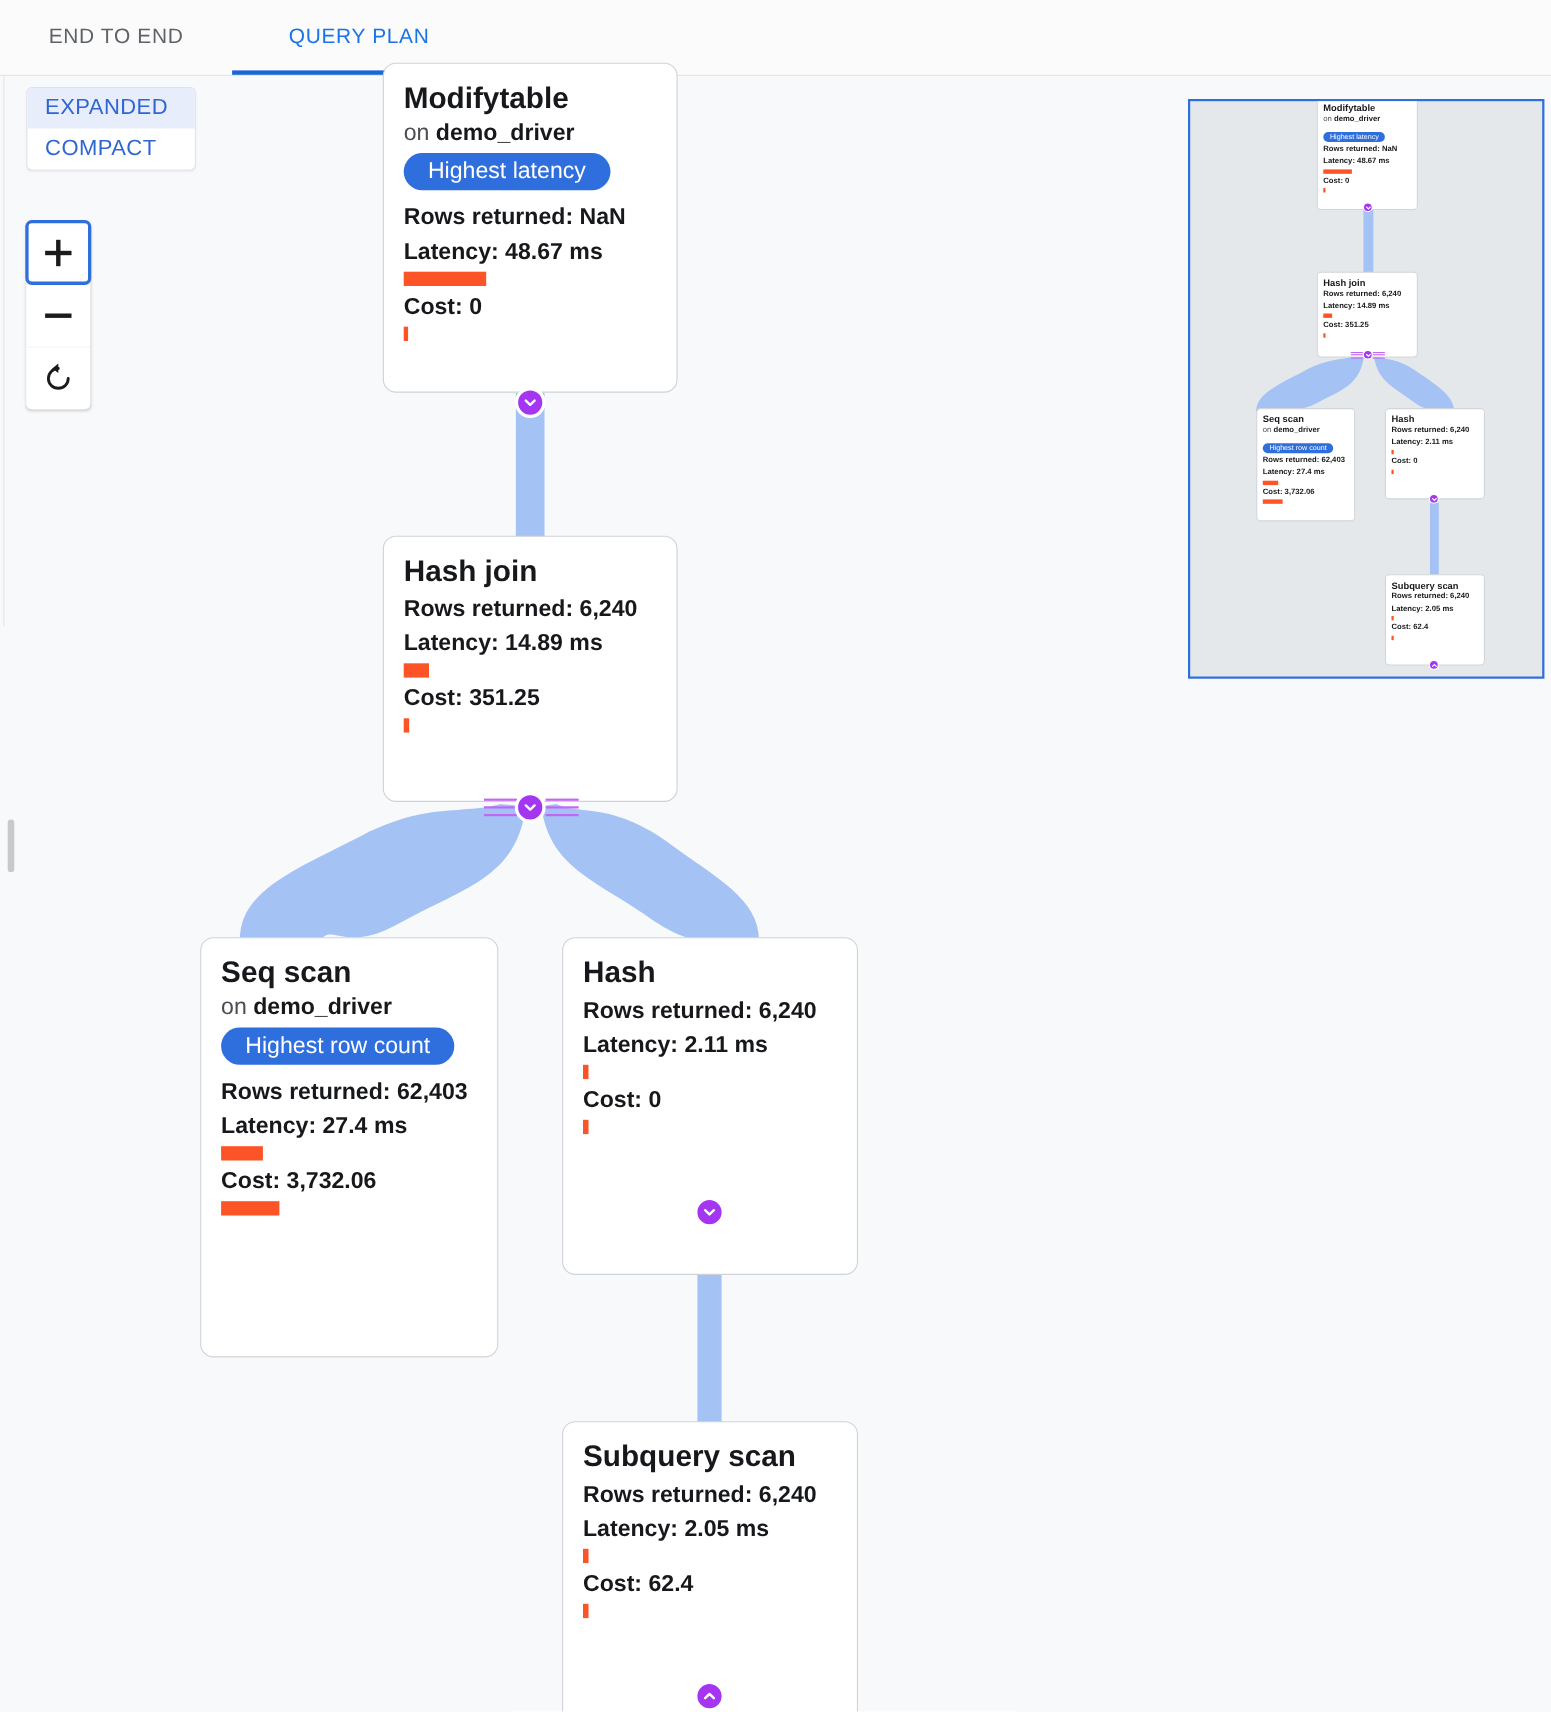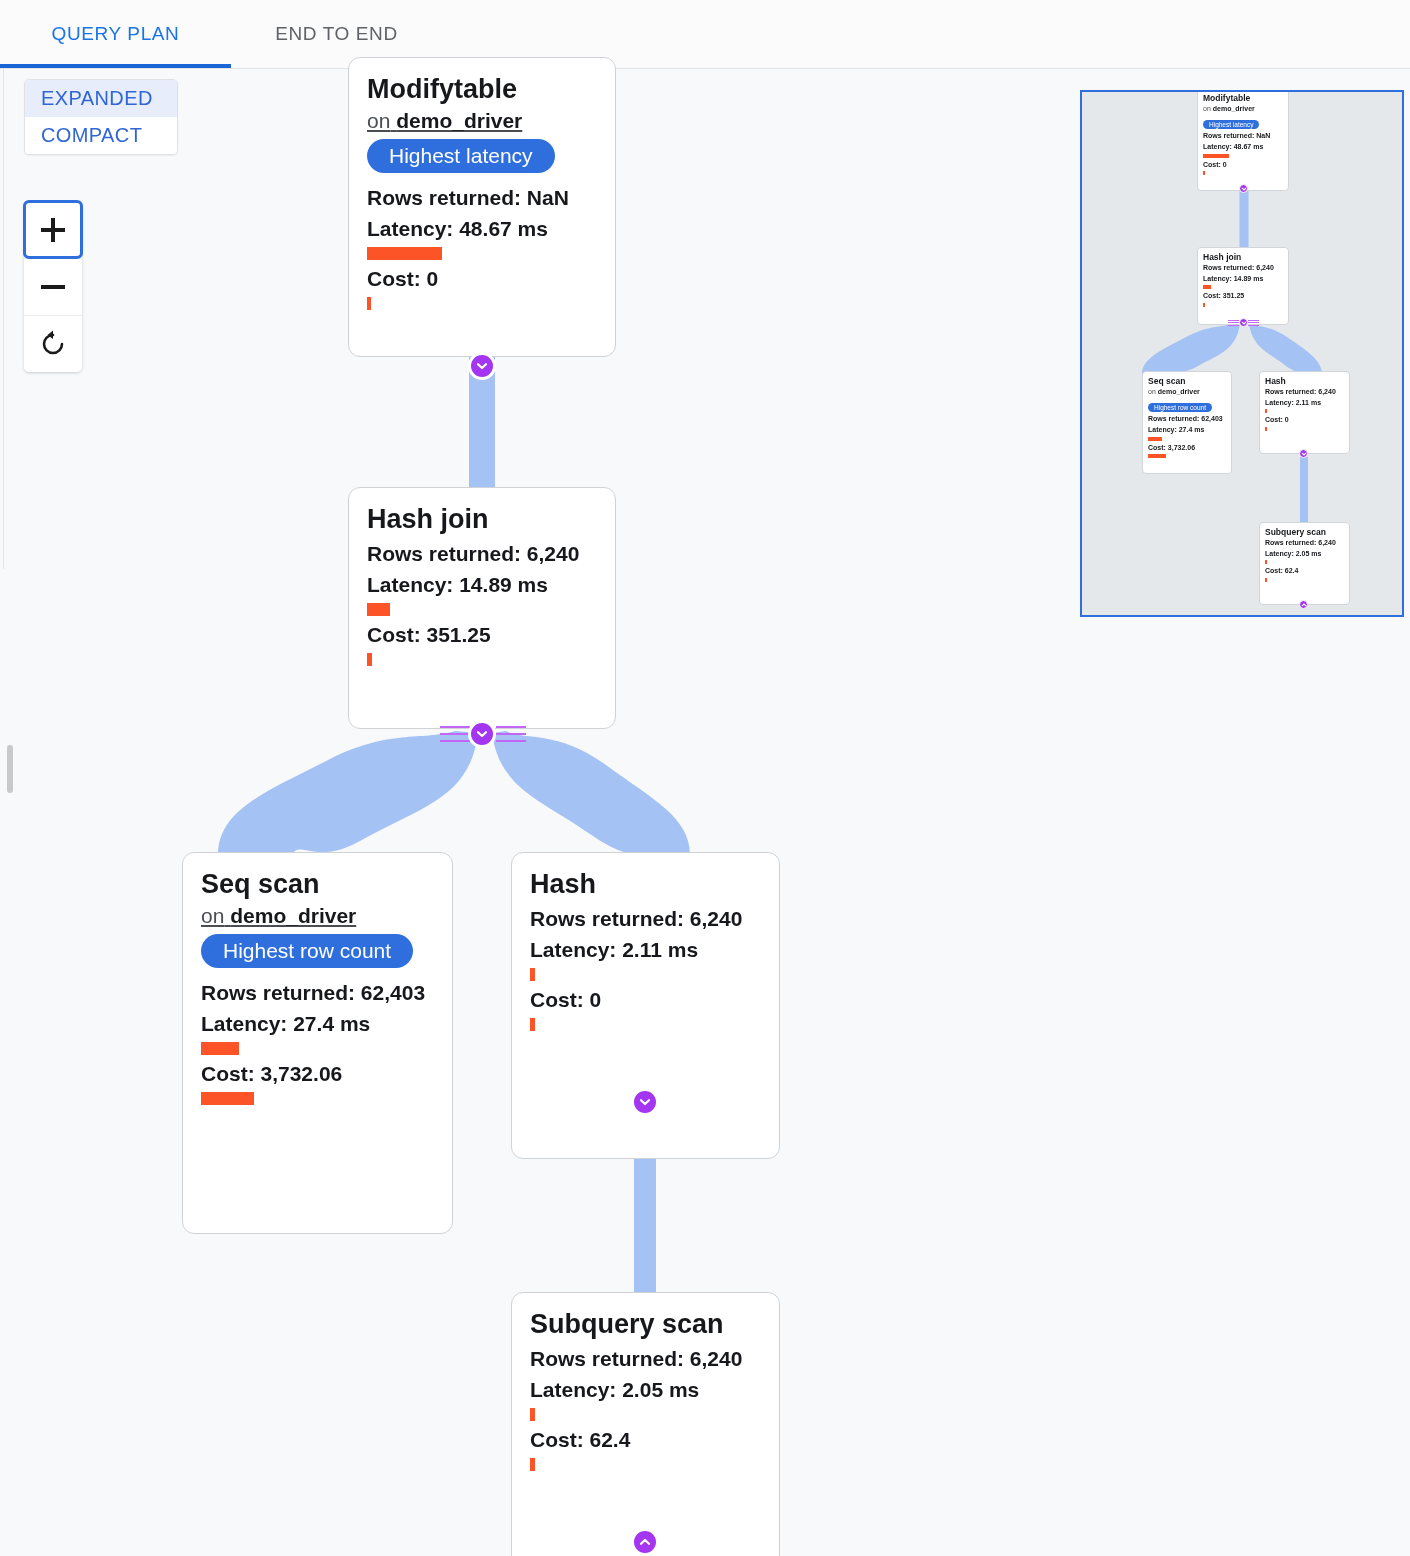--- a/index.html
+++ b/index.html
@@ -107,21 +107,21 @@
     border-radius: 12px;
     box-sizing: border-box;
     padding: 16px 18px 14px 18px;
     z-index: 5;
   }
   .node .title {
     font-size: 27px; font-weight: 700; color: #16181b;
     line-height: 1.15; margin-bottom: 4px;
   }
   .node .subtitle {
-    font-size: 21px; color: #4a4d52; margin-bottom: 6px; text-decoration: underline;
+    font-size: 21px; color: #4a4d52; margin-bottom: 6px;
   }
   .node .subtitle b { color: #16181b; font-weight: 700; }
   .node .badge {
     display: inline-block;
     background: #2f6fdd; color: #ffffff;
     border-radius: 999px;
     font-size: 21px; padding: 5px 22px;
     margin-bottom: 6px;
   }
   .node .metric {
@@ -183,25 +183,25 @@
   .mm-rails { position: absolute; z-index: 7; height: 6px; }
   .mm-rails i { display: block; height: .8px; background: #c266f5; margin-bottom: 1.6px; }
 </style>
 </head>
 <body>
 
 <div id="app">
 
   <div class="tabbar">
     <div class="tabs">
+      <div class="tab t1">
+        <span>END TO END</span>
+      </div>
       <div class="tab t0 active">
         <span>QUERY PLAN</span>
-      </div>
-      <div class="tab t1">
-        <span>END TO END</span>
       </div>
     </div>
   </div>
 
   <div class="left-rail"></div>
   <div class="left-scrollthumb"></div>
 
   <div class="mode-toggle">
     <button class="mode-btn selected">EXPANDED</button>
     <button class="mode-btn">COMPACT</button>

